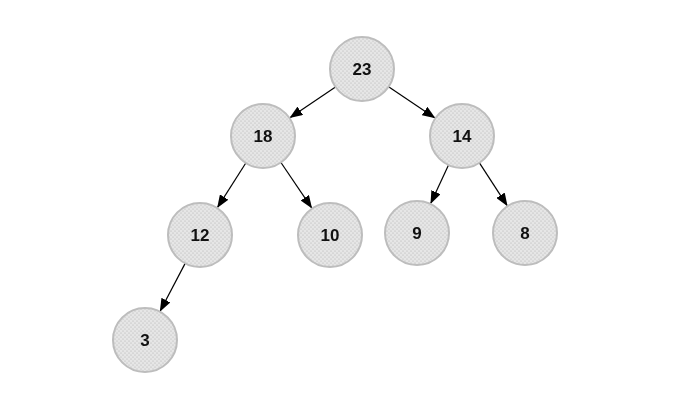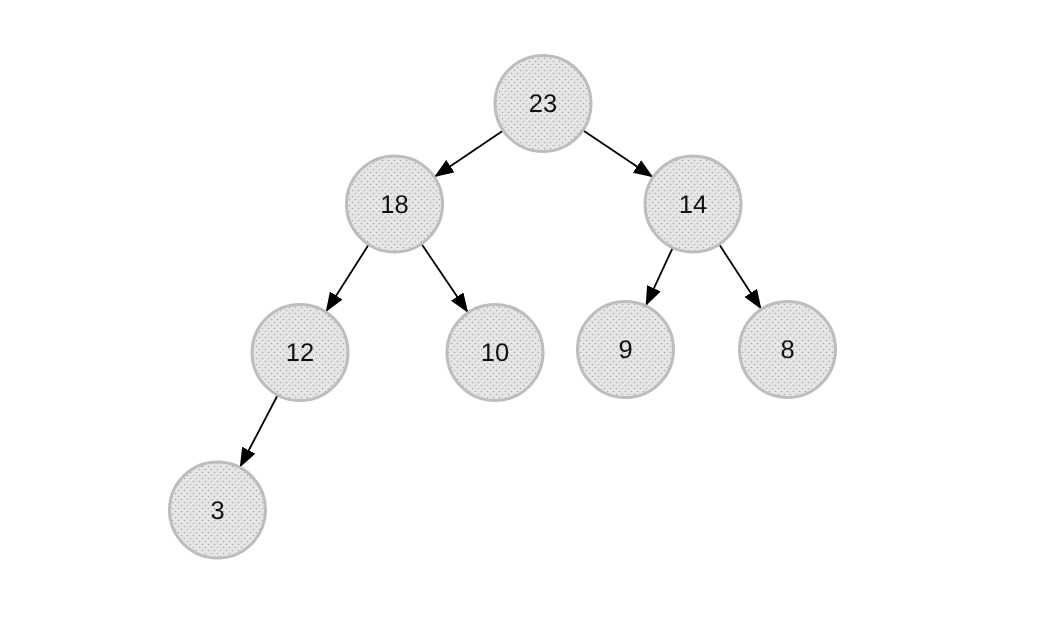--- a/index.html
+++ b/index.html
@@ -7,20 +7,21 @@
     padding: 0;
     background: #ffffff;
     font-family: "Liberation Sans", sans-serif;
   }
   .canvas {
     position: relative;
     width: 700px;
     height: 411px;
     background: #ffffff;
     overflow: hidden;
+    font-weight: bold;
   }
   svg { display: block; }
   .node-label {
     font-family: "Liberation Sans", sans-serif;
     fill: #111111;
     user-select: none;
   }
 </style>
 </head>
 <body>

